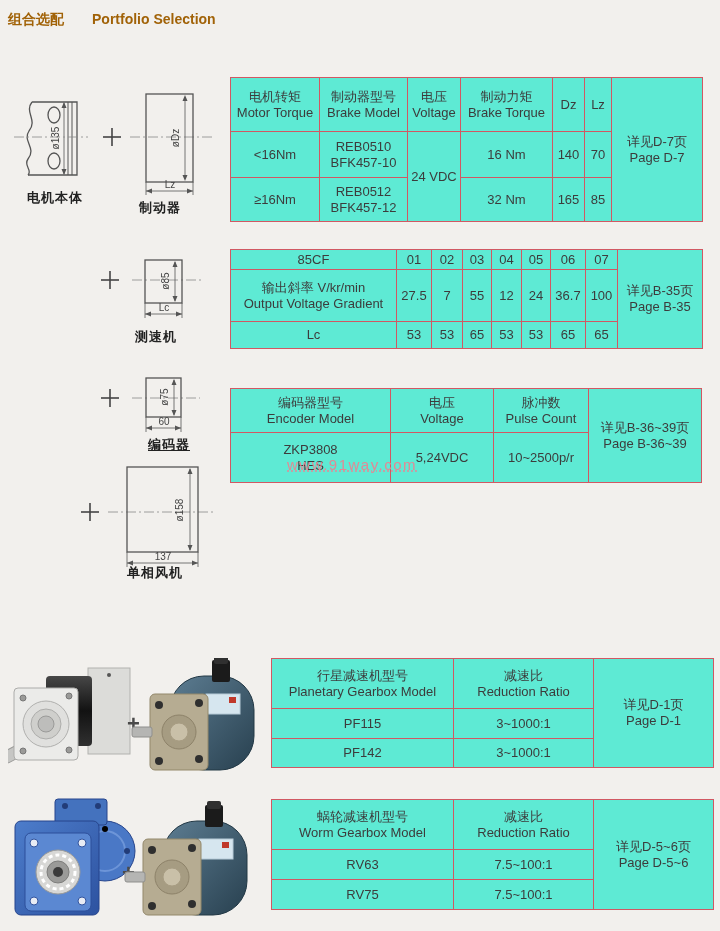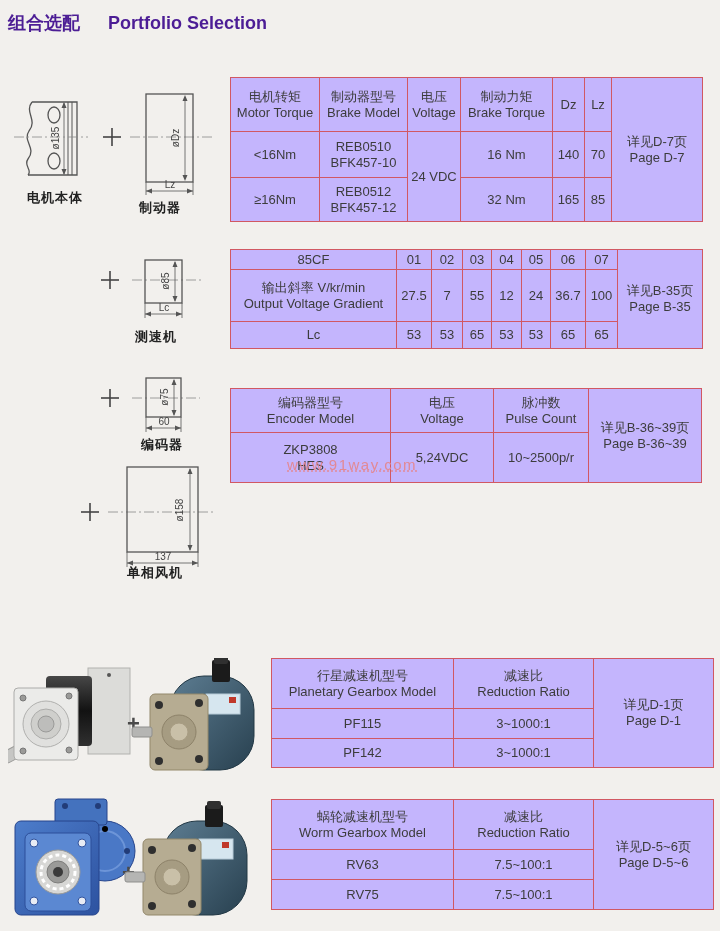--- a/index.html
+++ b/index.html
@@ -4,23 +4,23 @@
 <style>
   html,body{margin:0;padding:0;}
   #page{
     position:relative; width:720px; height:931px;
     background:#f2f0ed; overflow:hidden;
     font-family:"Liberation Sans","DejaVu Sans",sans-serif;
     color:#3c3c3c;
   }
   .abs{position:absolute;}
   .section-title{display:flex; gap:28px; align-items:baseline;
-    font-weight:bold; font-size:18px; color:#4c1d95; white-space:nowrap;}
+    font-weight:bold; font-size:14px; color:#a16207; white-space:nowrap;}
   .diagram-label{font-weight:bold; font-size:13px; color:#222; letter-spacing:1px; white-space:nowrap;}
-  table.tbl{position:absolute; border-collapse:collapse; table-layout:fixed; background:#c4b5fd;}
+  table.tbl{position:absolute; border-collapse:collapse; table-layout:fixed; background:#5eead4;}
   table.tbl td{border:1.5px solid #d15863; text-align:center; vertical-align:middle;
     padding:0; font-size:13px; color:#3c3c3c; line-height:1.18; overflow:hidden;}
   .two-line div{line-height:1.2;}
   .watermark{font-size:15px; color:#e28995; letter-spacing:1.5px;
     text-decoration:underline dotted; white-space:nowrap;}
   svg text{font-family:"Liberation Sans","DejaVu Sans",sans-serif;}
   .dimtxt{font-size:10px; fill:#444;}
   .photo-plus{font-size:22px; font-weight:bold; fill:#4a4a4a;}
 </style>
 </head>
@@ -102,21 +102,21 @@
     <polygon points="164,9 161.5,15 166.5,15" fill="#555"></polygon>
     <polygon points="164,46 161.5,40 166.5,40" fill="#555"></polygon>
     <text class="dimtxt" text-anchor="middle" transform="rotate(-90 158,27)" x="158" y="27">ø75</text>
     <line x1="136" y1="47" x2="136" y2="62" stroke="#555" stroke-width="0.8"></line>
     <line x1="171" y1="47" x2="171" y2="62" stroke="#555" stroke-width="0.8"></line>
     <line x1="136" y1="58" x2="171" y2="58" stroke="#555" stroke-width="0.8"></line>
     <polygon points="136,58 142,55.5 142,60.5" fill="#555"></polygon>
     <polygon points="171,58 165,55.5 165,60.5" fill="#555"></polygon>
     <text class="dimtxt" text-anchor="middle" x="154" y="55">60</text>
   </svg>
-  <div class="abs diagram-label" style="left:141px; top:436px;">编码器</div>
+  <div class="abs diagram-label" style="left:148px; top:436px;text-decoration:underline;">编码器</div>
 
   <svg class="abs" style="left:10px; top:460px;" width="212" height="112" viewBox="0 0 212 112">
     <line x1="98" y1="52" x2="205" y2="52" stroke="#888" stroke-width="0.8" stroke-dasharray="10 3 2 3"></line>
     <g stroke="#444" stroke-width="1.6">
       <line x1="71" y1="52" x2="89" y2="52"></line>
         <line x1="80" y1="43" x2="80" y2="61"></line>
     </g>
     <rect x="117" y="7" width="71" height="85" fill="none" stroke="#555" stroke-width="1.3"></rect>
     <line x1="180" y1="9" x2="180" y2="90" stroke="#555" stroke-width="0.8"></line>
     <polygon points="180,8 177.5,14 182.5,14" fill="#555"></polygon>

